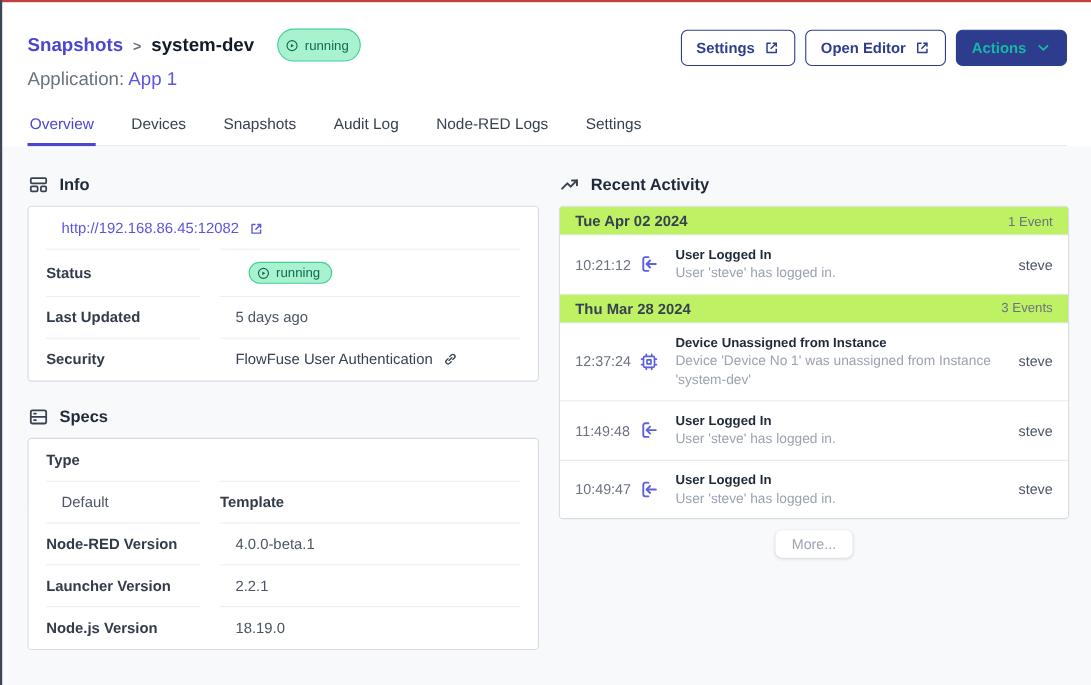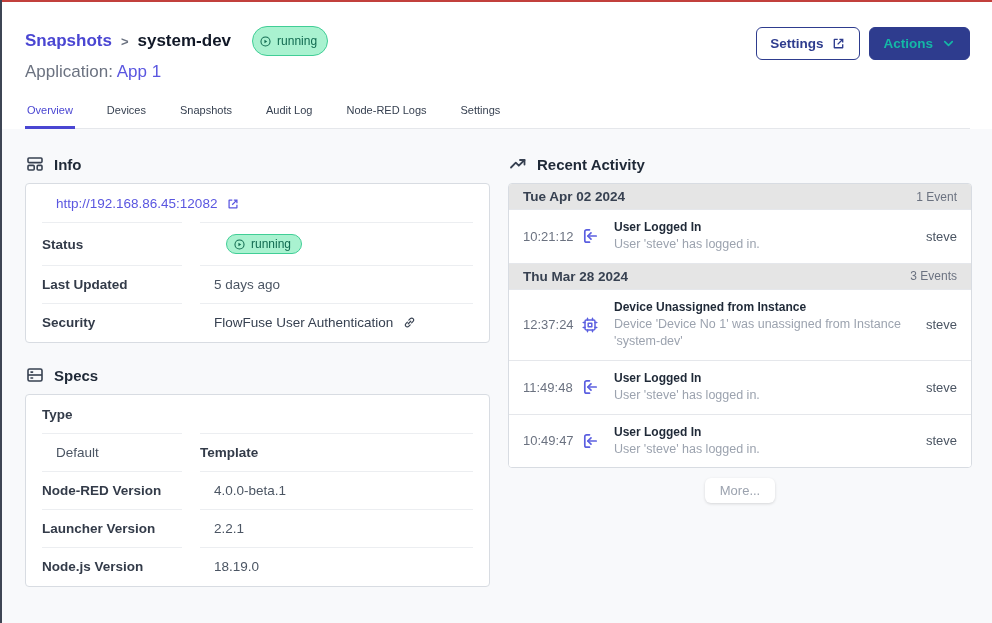--- a/index.html
+++ b/index.html
@@ -37,21 +37,21 @@
   .header-actions{display:flex;gap:9px;margin-top:1px}
   .hbtn{display:inline-flex;align-items:center;gap:8px;height:33px;padding:0 13px;
     border-radius:6px;font-size:13.5px;font-weight:700;font-family:inherit;cursor:pointer;line-height:1}
   .hbtn.outline{background:#fff;border:1px solid var(--brand);color:var(--brand)}
   .hbtn.solid{background:var(--brand);border:1px solid var(--brand);color:#14b8a6}
   .hbtn .icon{display:inline-flex}
   .hbtn .icon svg{width:15px;height:15px;display:block}
 
   .tabs{display:flex;gap:30px;margin-top:22px;border-bottom:1px solid var(--row-border)}
   .tab{background:none;border:none;border-bottom:3px solid transparent;margin-bottom:-1px;
-    font-family:inherit;font-size:11px;color:#374151;padding:0 2px 10px;cursor:pointer}
+    font-family:inherit;font-size:14px;color:#374151;padding:0 2px 10px;cursor:pointer}
   .tab.active{color:var(--accent);border-bottom-color:var(--accent)}
 
   main{flex:1;display:flex;gap:18px;background:var(--content-bg);
     padding:25px 20px 20px 25px;align-items:flex-start;min-height:0}
   .col-left{flex:0 0 465px;width:465px}
   .col-right{flex:1;min-width:0}
 
   .section-heading{display:flex;align-items:center;gap:9px;font-size:15px;font-weight:700;
     color:#1F2937;margin:0 0 9px}
   .section-heading .icon{display:inline-flex;color:#374151}
@@ -67,21 +67,21 @@
   .kv-value{color:#4B5563;padding-left:14px}
   .kv-link{color:var(--link);text-decoration:none;display:inline-flex;align-items:center;gap:9px;cursor:pointer}
   .kv-link .icon{display:inline-flex}
   .kv-link .icon svg{width:14px;height:14px;display:block}
   .security-val{display:inline-flex;align-items:center;gap:9px;color:#374151}
   .security-val .icon{display:inline-flex;color:#374151;cursor:pointer}
   .security-val .icon svg{width:15px;height:15px;display:block}
 
   .activity-card{overflow:hidden}
   .group-header{display:flex;justify-content:space-between;align-items:center;
-    background:#e5e5e5;padding:5px 14px;border-bottom:1px solid var(--row-border)}
+    background:#bef264;padding:5px 14px;border-bottom:1px solid var(--row-border)}
   .group-date{font-size:13.5px;font-weight:700;color:#374151}
   .group-count{font-size:12px;color:#6B7280}
   .event-row{display:flex;align-items:center;padding:10px 14px;border-bottom:1px solid var(--row-border);background:#fff}
   .event-row:last-child{border-bottom:none}
   .event-time{flex:0 0 57px;font-size:13px;color:#6B7280}
   .event-icon{display:inline-flex;color:var(--icon-indigo);margin-right:14px}
   .event-icon svg{width:20px;height:20px;display:block}
   .event-main{flex:1;min-width:0;padding-right:12px}
   .event-title{font-size:12px;font-weight:700;color:#1F2937}
   .event-desc{font-size:12.5px;color:#9CA3AF;margin-top:2px;line-height:1.35}
@@ -122,20 +122,29 @@
     <div class="header-actions" id="header-actions">
         <button class="hbtn outline">
           <span>Settings</span>
           <span class="icon">
             <svg viewBox="0 0 20 20" fill="currentColor">
               <path d="M4.7 3.5c-.7 0-1.2.5-1.2 1.2v10.6c0 .7.5 1.2 1.2 1.2h10.6c.7 0 1.2-.5 1.2-1.2V11h-1.8v3.7H5.3V5.3H9V3.5H4.7z"></path>
               <path d="M11.2 3.5h5.3v5.3h-1.8V6.6l-5.2 5.2-1.3-1.3 5.2-5.2h-2.2V3.5z"></path>
             </svg>
           </span>
         </button>
+        <button class="hbtn outline">
+          <span>Open Editor</span>
+          <span class="icon">
+            <svg viewBox="0 0 20 20" fill="currentColor">
+              <path d="M4.7 3.5c-.7 0-1.2.5-1.2 1.2v10.6c0 .7.5 1.2 1.2 1.2h10.6c.7 0 1.2-.5 1.2-1.2V11h-1.8v3.7H5.3V5.3H9V3.5H4.7z"></path>
+              <path d="M11.2 3.5h5.3v5.3h-1.8V6.6l-5.2 5.2-1.3-1.3 5.2-5.2h-2.2V3.5z"></path>
+            </svg>
+          </span>
+        </button>
         <button class="hbtn solid">
           <span>Actions</span>
           <span class="icon">
             <svg viewBox="0 0 20 20" fill="none" stroke="currentColor" stroke-width="2.2" stroke-linecap="round" stroke-linejoin="round">
               <path d="M5 7.5l5 5 5-5"></path>
             </svg>
           </span>
         </button>
       </div>
   </div>

